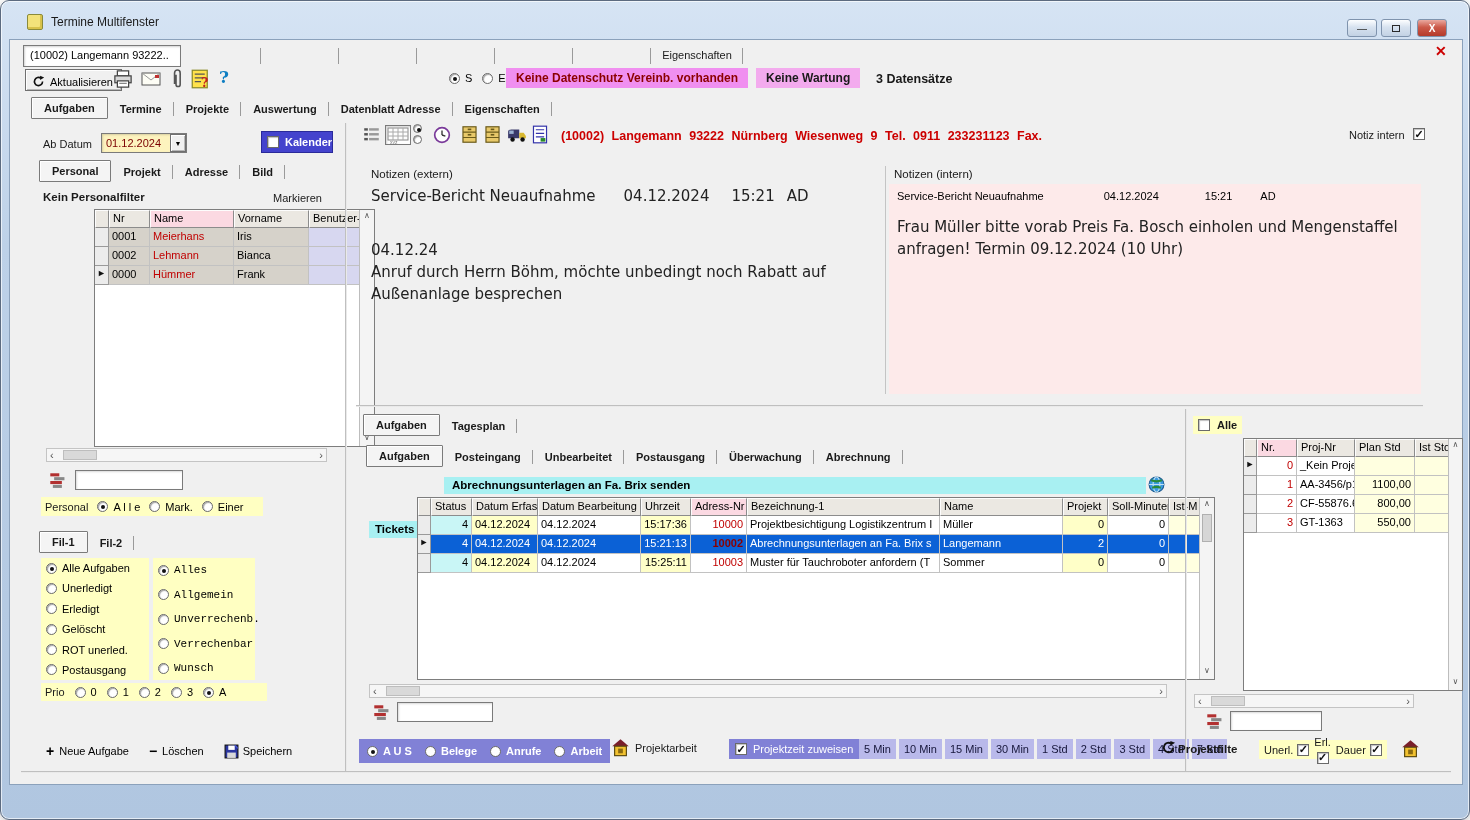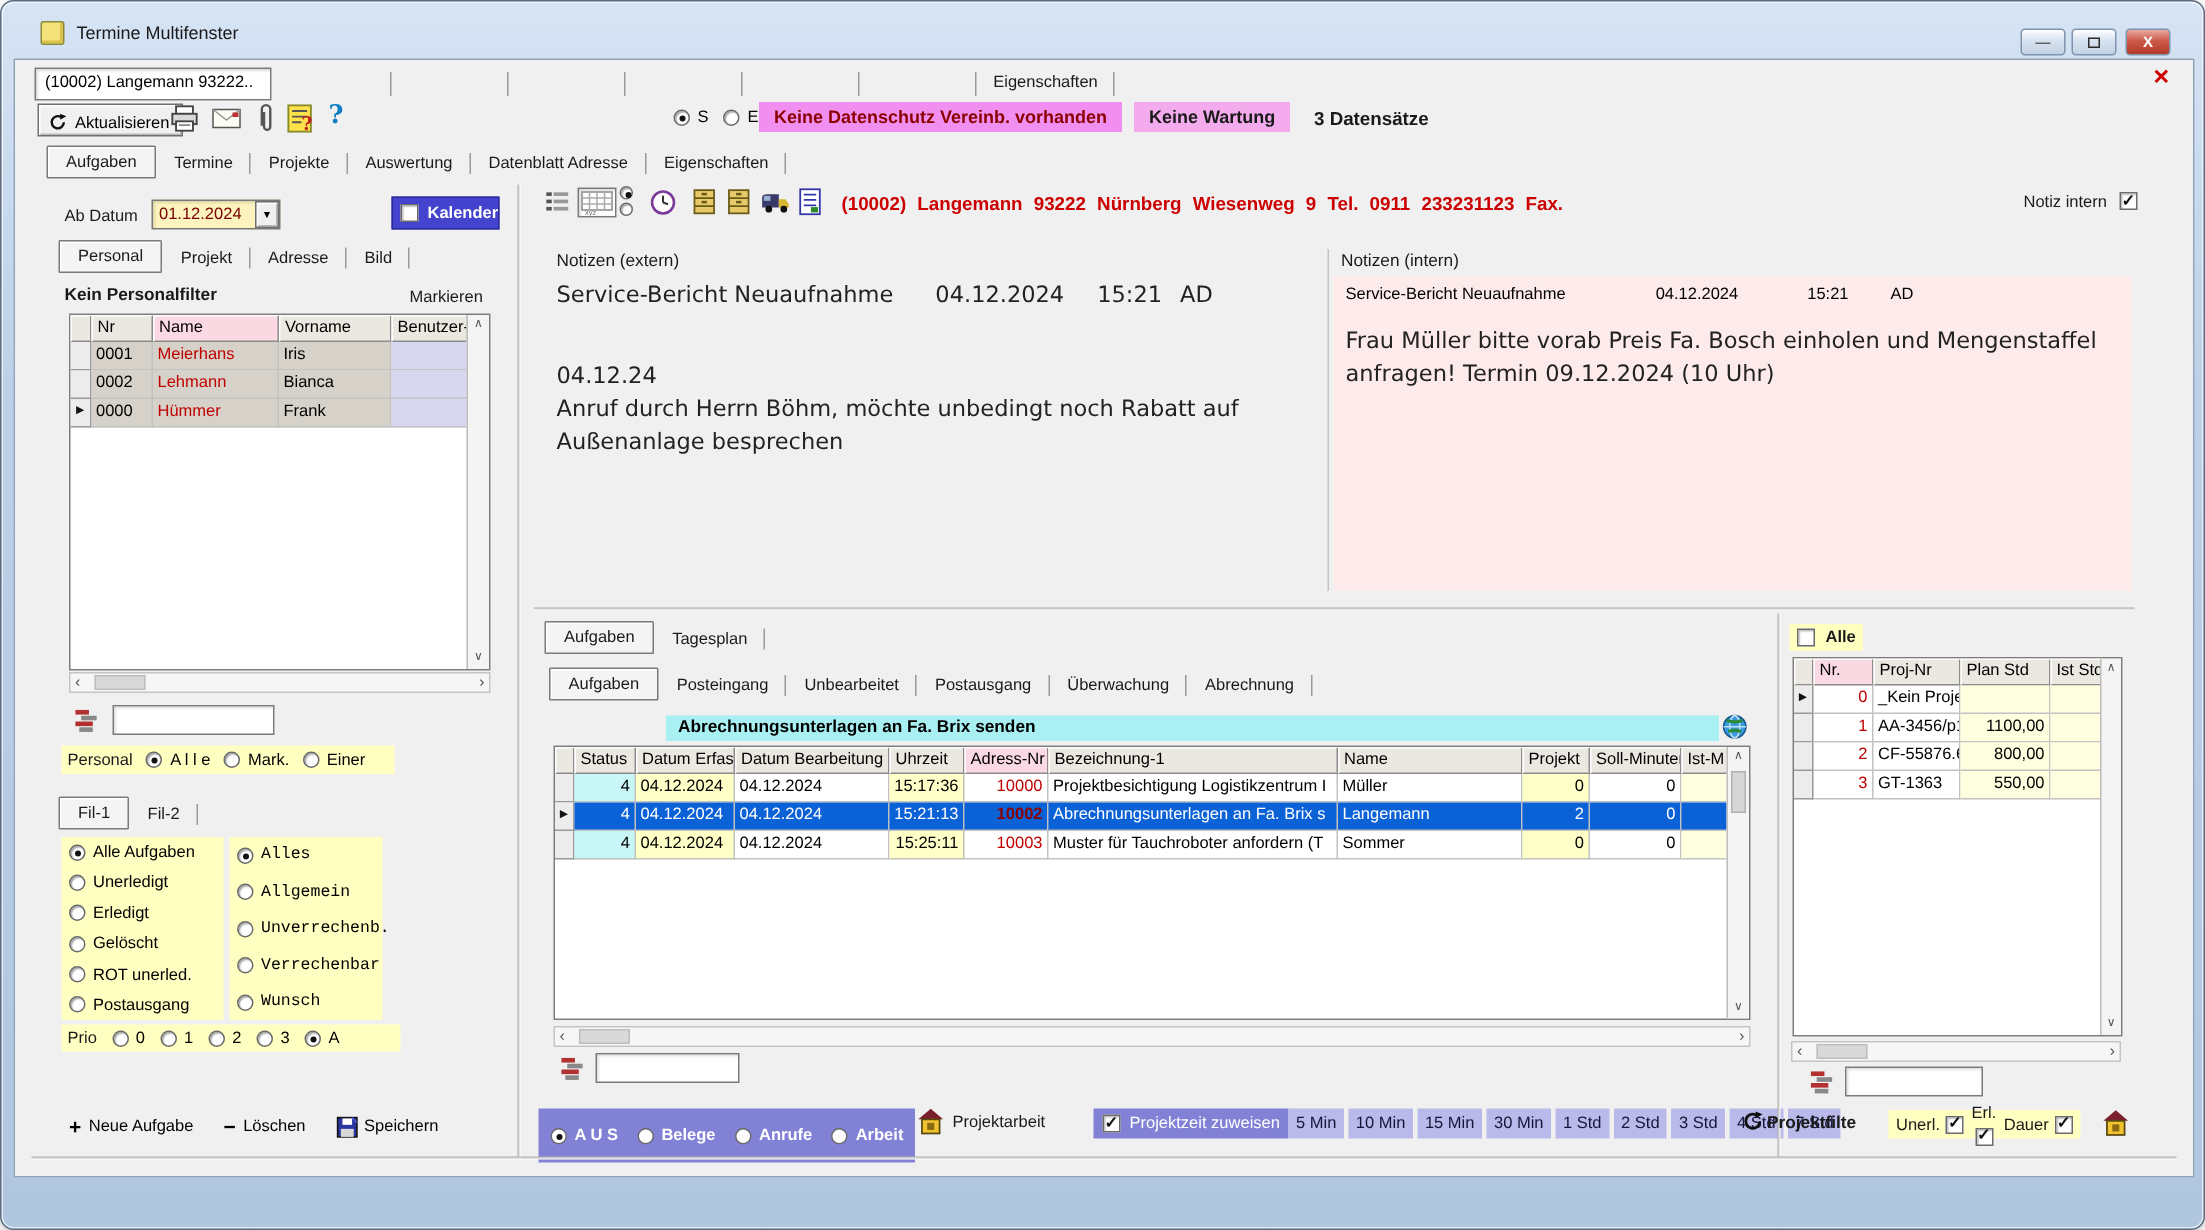--- a/index.html
+++ b/index.html
@@ -17,33 +17,33 @@
   .maxglyph{width:8px;height:7px;border:1px solid #2a2a2a;background:transparent;display:inline-block;}
   .client{position:absolute;left:8px;top:38px;width:1454px;height:746px;background:#f0f0f0;border:1px solid #8ba1bb;}
   .lbl{font-size:11px;color:#1a1a1a;}
   .b{font-weight:bold;}
   .abs{position:absolute;}
   .raised{background:#f0f0f0;border:1px solid #707070;box-shadow:inset 1px 1px 0 #ffffff, inset -1px -1px 0 #b8b8b8;}
   .sunkbox{background:#ffffff;border:1px solid #7a7a7a;box-shadow:inset 1px 1px 2px rgba(0,0,0,.18);}
   .inp{background:#ffffff;border:1px solid #7a7a7a;box-shadow:inset 1px 1px 2px rgba(0,0,0,.15);}
   
   .tabstrip{display:flex;align-items:flex-end;height:23px;font-size:11px;}
-  .tab{position:relative;padding:4px 12px 4px 12px;color:#1a1a1a;white-space:nowrap;}
+  .tab{position:relative;padding:4px 12px 4px 12px;color:#1a1a1a;white-space:nowrap;font-weight:bold;}
   .tab:not(.is-selected)::after{content:'';position:absolute;right:0;top:3px;bottom:3px;width:1px;background:#9a9a9a;}
   .tab.is-selected{background:#f4f4f4;border:1px solid #7a7a7a;box-shadow:inset 1px 1px 0 #fff;border-radius:1px;}
   
   .radio{width:11px;height:11px;border-radius:50%;background:#fff;border:1px solid #6a6a6a;box-shadow:inset 1px 1px 1px rgba(0,0,0,.35);display:inline-block;position:relative;flex:none;}
   .is-selected>.radio::after{content:'';position:absolute;left:3px;top:3px;width:4px;height:4px;border-radius:50%;background:#111;}
   .radio-item{display:inline-flex;align-items:center;gap:5px;font-size:11px;}
   .cb{width:12px;height:12px;background:#fff;border:1px solid #6a6a6a;box-shadow:inset 1px 1px 1px rgba(0,0,0,.25);display:inline-flex;align-items:center;justify-content:center;flex:none;}
   .cb.checked::after{content:'\2713';font-size:11px;font-weight:bold;color:#111;line-height:1;}
   
   .ychip{background:#ffffc2;}
   
-  .tbl{position:absolute;background:#fff;border:1px solid #7d7d7d;box-shadow:inset 1px 1px 0 #fff;overflow:hidden;}
+  .tbl{position:absolute;background:#fff;border:1px solid #7d7d7d;box-shadow:inset 1px 1px 0 #fff;overflow:hidden;margin-left:48px;}
   .thead{display:flex;height:18px;}
   .th{background:#ebe8e2;border:1px solid;border-color:#fdfdfd #8c8c8c #8c8c8c #fdfdfd;font-size:11px;padding:1px 3px;white-space:nowrap;overflow:hidden;flex:none;}
   .th.pink{background:#fbd9e2;}
   .trow{display:flex;height:19px;}
   .c{border-right:1px solid #c2c2c2;border-bottom:1px solid #c2c2c2;font-size:11px;padding:2px 3px;white-space:nowrap;overflow:hidden;flex:none;}
   .rowsel{background:#ececec;border-right:1px solid #9a9a9a;border-bottom:1px solid #9a9a9a;font-size:9px;line-height:14px;text-align:center;color:#111;flex:none;}
   .r{text-align:right;}
   .red{color:#c00000;}
   .trow.is-selected .c{background:#0b61d6 !important;color:#ffffff;}
   .trow.is-selected .c.t-adr{color:#8b0000;font-weight:bold;}
@@ -549,21 +549,21 @@
     </div>
 
   <svg class="abs" style="left:372px;top:703px;" width="18" height="18" viewBox="0 0 14 14">
       <rect x="1" y="1" width="7" height="2.4" fill="#b23030"></rect>
       <rect x="4" y="4" width="8" height="2.4" fill="#888"></rect>
       <rect x="1" y="7" width="9" height="2.4" fill="#b23030"></rect>
       <rect x="3" y="10" width="7" height="2.4" fill="#888"></rect>
     </svg>
   <input class="abs inp" style="left: 396px; top: 701px; width: 96px; height: 20px; font-size: 11px;">
 
-  <div class="abs purple" style="left:358px;top:738px;height:36px;display:flex;align-items:center;gap:13px;padding:0 8px;">
+  <div class="abs purple" style="left:358px;top:738px;height:24px;display:flex;align-items:center;gap:13px;padding:0 8px;">
 
   <span class="mode-item is-selected">
         <span class="radio"></span>
         <span>A U S</span>
       </span>
       <span class="mode-item">
         <span class="radio"></span>
         <span>Belege</span>
       </span>
       <span class="mode-item">

